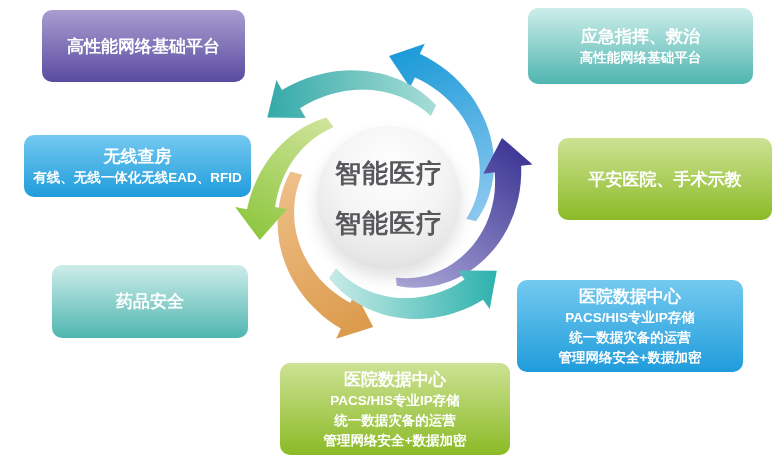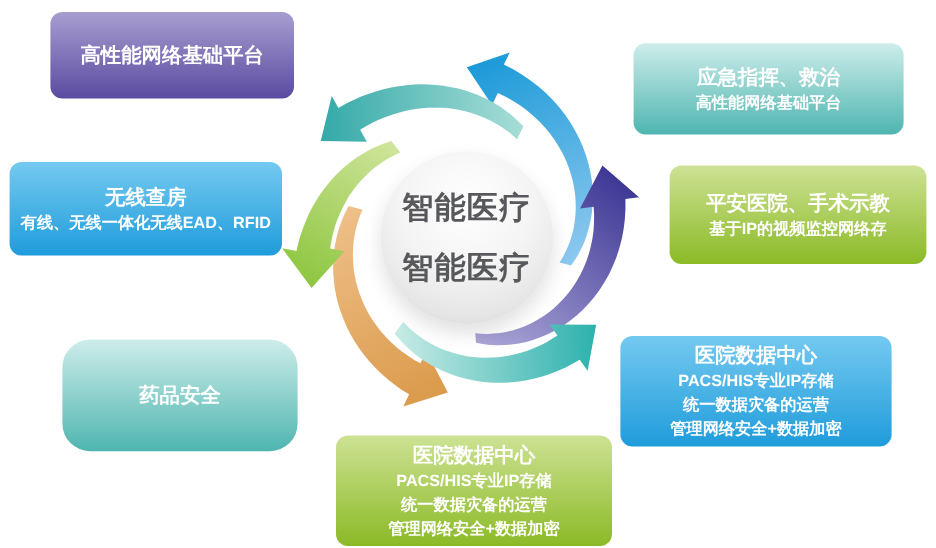--- a/index.html
+++ b/index.html
@@ -14,24 +14,24 @@
   }
   .center-line{font-size:26px;font-weight:bold;color:#57585b;line-height:38px;letter-spacing:1px;}
   .box{
     position:absolute;z-index:3;border-radius:10px;color:#ffffff;
     display:flex;flex-direction:column;justify-content:center;align-items:center;
     text-align:center;font-weight:bold;padding:2px 4px;box-sizing:border-box;
   }
   .box-title{font-size:17px;line-height:23px;}
   .box-line{font-size:13.5px;line-height:20px;}
   .pos-a{left:42px;top:10px;width:203px;height:72px;}
-  .pos-b{left:528px;top:8px;width:225px;height:76px;margin-top:28px;}
-  .pos-c{left:8px;top:135px;width:227px;height:78px;}
+  .pos-b{left:528px;top:8px;width:225px;height:76px;}
+  .pos-c{left:24px;top:135px;width:227px;height:62px;}
   .pos-d{left:558px;top:138px;width:214px;height:82px;}
-  .pos-e{left:52px;top:283px;width:196px;height:93px;border-radius:23px;}
+  .pos-e{left:52px;top:265px;width:196px;height:73px;}
   .pos-f{left:517px;top:280px;width:226px;height:92px;}
   .pos-g{left:280px;top:363px;width:230px;height:92px;}
 </style>
 </head>
 <body>
 
 <div class="stage">
 
   <svg id="arrows" width="780" height="457" viewBox="0 0 780 457">
       <defs>
@@ -82,21 +82,20 @@
     <div class="box-line">高性能网络基础平台</div>
   </div>
 
   <div class="box pos-c" style="background: linear-gradient(rgb(116, 201, 240) 0%, rgb(31, 156, 219) 100%);">
     <div class="box-title">无线查房</div>
     <div class="box-line">有线、无线一体化无线EAD、RFID</div>
   </div>
 
   <div class="box pos-d" style="background: linear-gradient(rgb(205, 226, 148) 0%, rgb(139, 186, 38) 100%);">
     <div class="box-title">平安医院、手术示教</div>
-    <div class="box-line">基于IP的视频监控网络存</div>
   </div>
 
   <div class="box pos-e" style="background: linear-gradient(rgb(205, 237, 234) 0%, rgb(79, 181, 176) 100%);">
     <div class="box-title">药品安全</div>
   </div>
 
   <div class="box pos-f" style="background: linear-gradient(rgb(116, 201, 240) 0%, rgb(31, 156, 219) 100%);">
     <div class="box-title">医院数据中心</div>
     <div class="box-line">PACS/HIS专业IP存储</div>
     <div class="box-line">统一数据灾备的运营</div>

